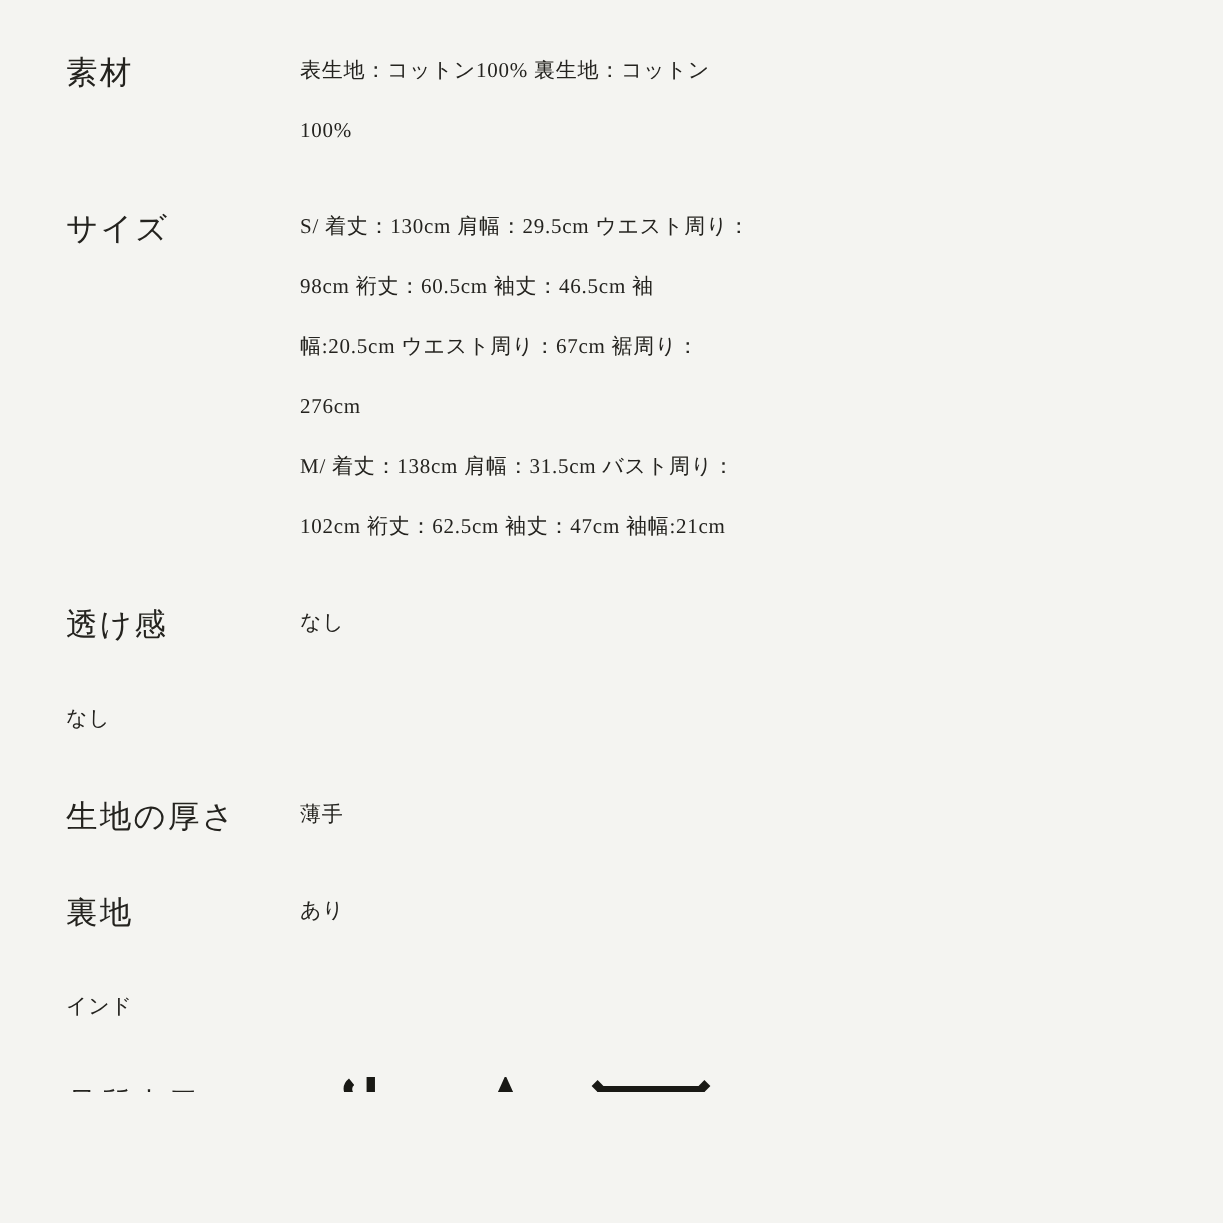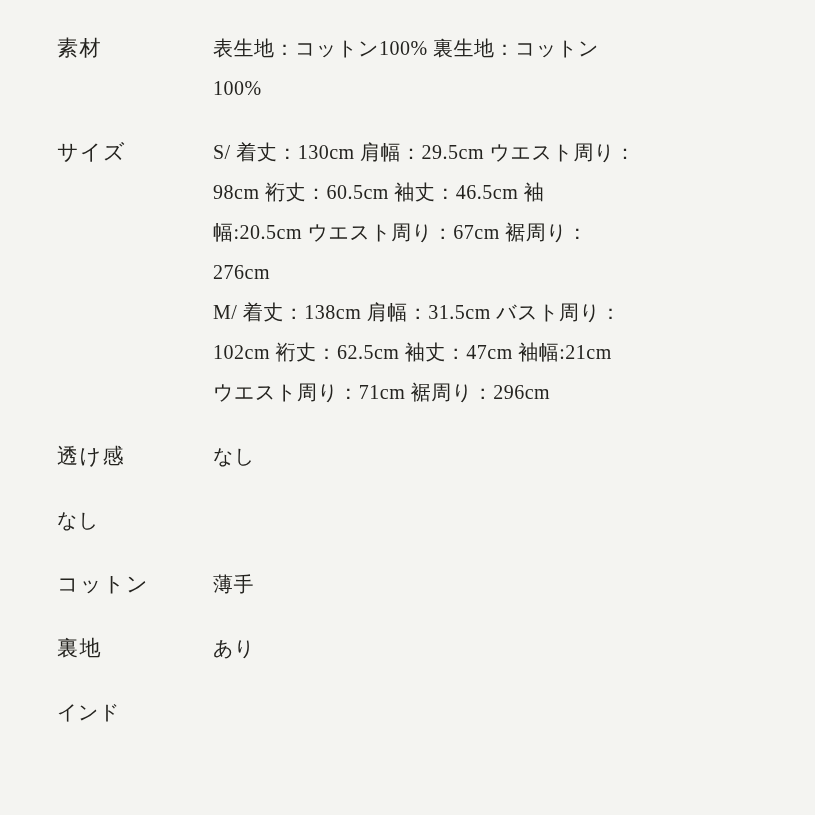--- a/index.html
+++ b/index.html
@@ -5,31 +5,31 @@
   html, body { margin: 0; padding: 0; }
   body {
     width: 815px; height: 815px; overflow: hidden;
     background: #f4f4f1;
     color: #24231f;
     font-family: "Liberation Serif", "DejaVu Serif", serif;
   }
   .page {
     box-sizing: border-box;
     width: 815px; height: 728px;
-    padding: 28px 40px 0 57px;
+    padding: 28px 40px 0 44px;
     overflow: hidden;
   }
   .row { display: flex; align-items: flex-start; margin-bottom: 24px; }
   .label {
     flex: 0 0 156px; width: 156px;
     font-size: 21px; line-height: 40px;
     letter-spacing: 1.5px;
   }
   .value {
-    font-size: 20px; line-height: 40px;
+    font-size: 14px; line-height: 40px;
     letter-spacing: 0.5px;
   }
   .line { white-space: nowrap; }
   .care-icons { display: flex; gap: 17px; align-items: flex-start; margin-top: 2px; }
   .care-icons svg { display: block; }
   .care-icons .stroke { fill: none; stroke: #191915; stroke-width: 7; stroke-linecap: butt; }
   .care-icons .thin   { fill: none; stroke: #191915; stroke-width: 3.4; stroke-linecap: butt; }
 </style>
 </head>
 <body>
@@ -46,39 +46,38 @@
 
   <div class="row">
     <div class="label">サイズ</div>
     <div class="value">
           <div class="line">S/ 着丈：130cm 肩幅：29.5cm ウエスト周り：</div>
           <div class="line">98cm 裄丈：60.5cm 袖丈：46.5cm 袖</div>
           <div class="line">幅:20.5cm ウエスト周り：67cm 裾周り：</div>
           <div class="line">276cm</div>
           <div class="line">M/ 着丈：138cm 肩幅：31.5cm バスト周り：</div>
           <div class="line">102cm 裄丈：62.5cm 袖丈：47cm 袖幅:21cm</div>
-          <div class="line">ウエスト周り：71cm 裾周り：296cm</div>
         </div>
   </div>
 
   <div class="row">
     <div class="label">透け感</div>
     <div class="value">
           <div class="line">なし</div>
         </div>
   </div>
 
   <div class="row">
     <div class="value">
           <div class="line">なし</div>
         </div>
   </div>
 
   <div class="row">
-    <div class="label">コットン</div>
+    <div class="label">生地の厚さ</div>
     <div class="value">
           <div class="line">薄手</div>
         </div>
   </div>
 
   <div class="row">
     <div class="label">裏地</div>
     <div class="value">
           <div class="line">あり</div>
         </div>

